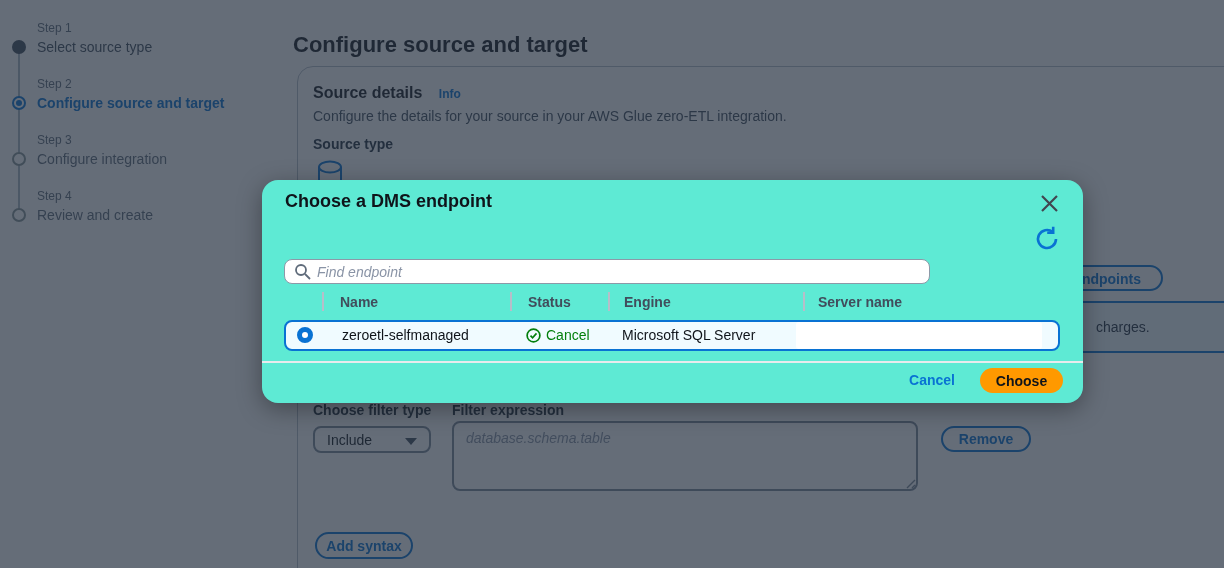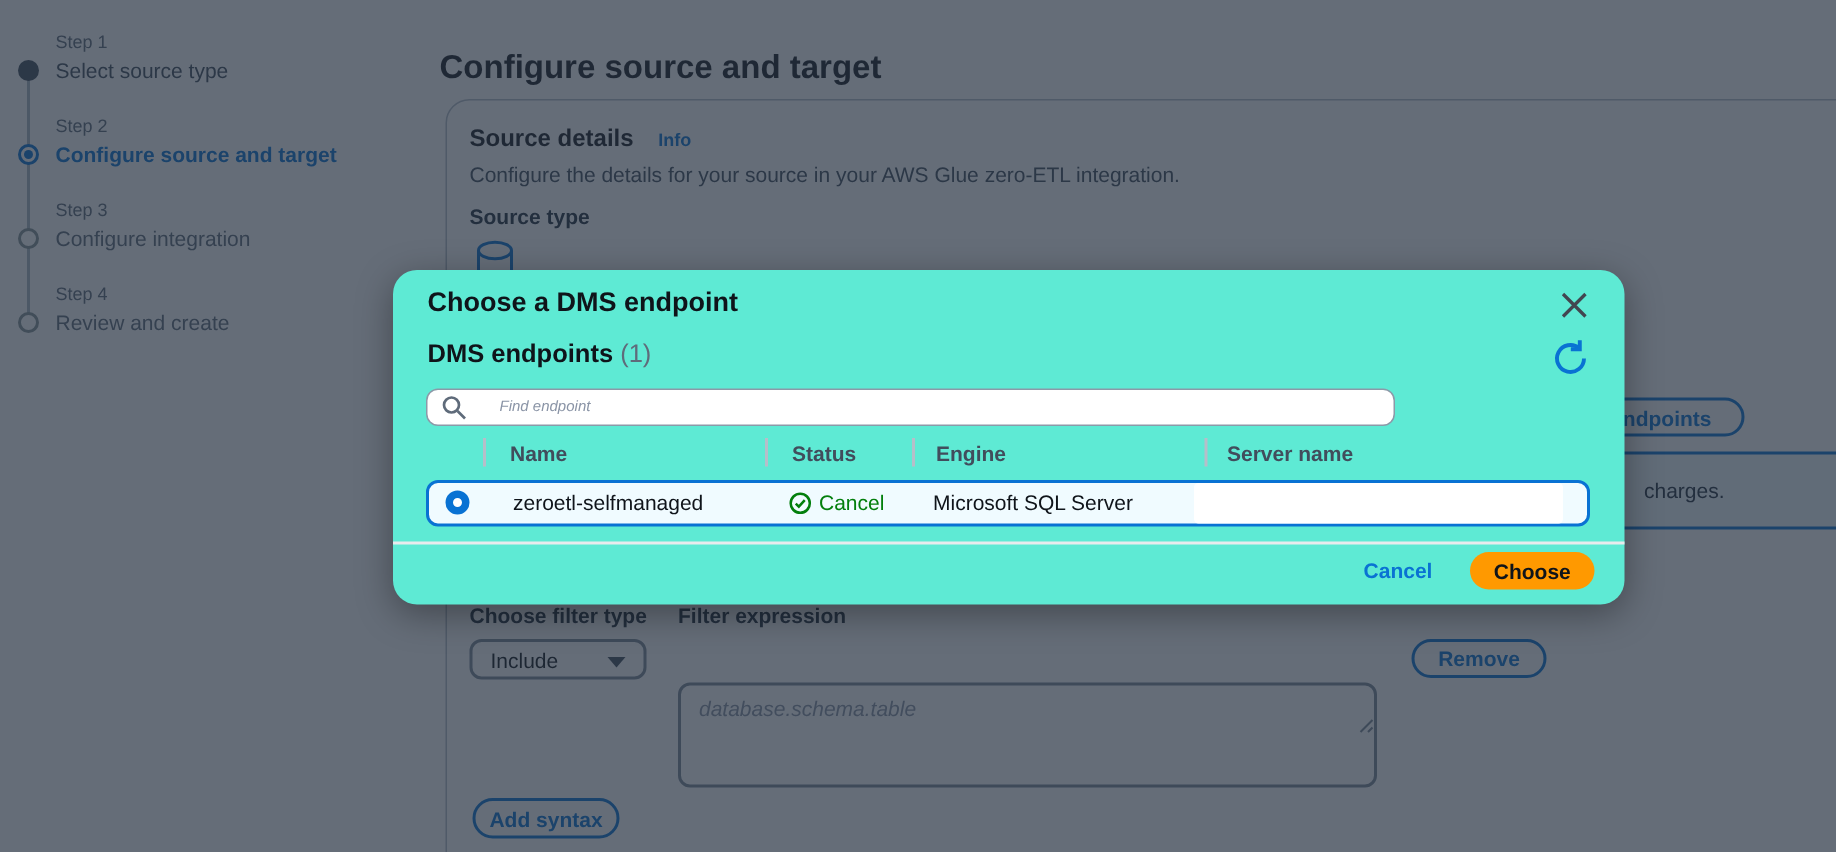--- a/index.html
+++ b/index.html
@@ -40,40 +40,40 @@
   .browse-btn span { position:absolute; right:20px; top:2px; line-height:20px; white-space:nowrap; }
 
   .charges-alert { position:absolute; left:660px; top:301px; width:700px; height:52px; border:2px solid #0972d3; border-radius:12px; background:#f1faff; }
   .charges-alert span { position:absolute; left:434px; top:9px; font-size:14px; color:#232f3e; line-height:30px; }
 
   .filter-label-type { position:absolute; left:313px; top:402px; font-size:14px; font-weight:700; color:#232f3e; }
   .filter-label-expr { position:absolute; left:452px; top:402px; font-size:14px; font-weight:700; color:#232f3e; }
   .select-box { position:absolute; left:313px; top:426px; width:118px; height:27px; border:2px solid #7d8998; border-radius:8px; background:#fff; }
   .select-box .val { position:absolute; left:12px; top:3px; font-size:14px; color:#0f141a; line-height:19px; }
   .caret { position:absolute; right:12px; top:10px; width:0; height:0; border-left:6px solid transparent; border-right:6px solid transparent; border-top:7px solid #414d5c; }
-  .filter-textarea { position:absolute; left:452px; top:421px; width:466px; height:70px; border:2px solid #7d8998; border-radius:8px; background:#fff; resize:none; font-family:"Liberation Sans", sans-serif; font-size:14px; padding:7px 12px; color:#0f141a;margin-top:34px; }
+  .filter-textarea { position:absolute; left:452px; top:421px; width:466px; height:70px; border:2px solid #7d8998; border-radius:8px; background:#fff; resize:none; font-family:"Liberation Sans", sans-serif; font-size:14px; padding:7px 12px; color:#0f141a; }
   .filter-textarea::placeholder { color:#8a94a6; font-style:italic; }
   .resize-grip { position:absolute; left:904px; top:477px; }
   .remove-btn { position:absolute; left:941px; top:426px; width:90px; height:26px; }
   .helper { position:absolute; left:452px; top:497px; font-size:13px; color:#414d5c; }
   .helper a { color:#0972d3; text-decoration:none; }
   .addfilter-btn { position:absolute; left:315px; top:532px; width:98px; height:27px; }
 
   
   .overlay { position:absolute; inset:0; background:rgba(35,47,62,0.7); z-index:5; }
 
   
   .modal { position:absolute; left:262px; top:180px; width:821px; height:223px; background:#5eead4; border-radius:16px; box-shadow:0 6px 24px rgba(0,0,0,0.35); z-index:10; }
   .modal-title { position:absolute; left:23px; top:11px; font-size:18px; font-weight:700; color:#0f141a; }
   .modal-close { position:absolute; left:775px; top:11px; width:24px; height:24px; display:flex; align-items:center; justify-content:center; cursor:pointer; background:none; border:none; }
   .list-title { position:absolute; left:23px; top:46px; font-size:17px; font-weight:700; color:#0f141a; }
   .list-count { font-weight:400; color:#5f6b7a; }
   .refresh-btn { position:absolute; left:771px; top:45px; width:28px; height:28px; background:none; border:none; cursor:pointer; padding:0; }
   .search-wrap { position:absolute; left:22px; top:79px; width:646px; height:25px; }
-  .search-wrap input { width:100%; height:100%; border:1.5px solid #8c99a8; border-radius:8px; padding:0 10px 0 48px; font-family:"Liberation Sans", sans-serif; font-size:10px; color:#0f141a; outline:none; }
+  .search-wrap input { width:100%; height:100%; border:1.5px solid #8c99a8; border-radius:8px; padding:0 10px 0 32px; font-family:"Liberation Sans", sans-serif; font-size:14px; color:#0f141a; outline:none; }
   .search-wrap input::placeholder { color:#8a94a6; font-style:italic; }
   .search-icon { position:absolute; left:10px; top:4px; }
 
   .th { position:absolute; top:112px; font-size:14px; font-weight:700; color:#414d5c; line-height:20px; }
   .col-div { position:absolute; top:112px; width:2px; height:19px; background:#b6bec9; }
 
   .endpoint-row { position:absolute; left:22px; top:140px; width:776px; height:31px; background:#f0fbff; border:2px solid #0972d3; border-radius:8px; cursor:pointer; }
   .radio { position:absolute; left:11px; top:5px; width:16px; height:16px; border-radius:50%; background:#fff; border:5px solid #0972d3; }
   .cell { position:absolute; top:0; font-size:14px; color:#0f141a; line-height:27px; white-space:nowrap; }
   .status-icon { position:absolute; left:240px; top:6px; }
@@ -167,24 +167,20 @@
   <div class="modal">
 
     <div class="modal-title">Choose a DMS endpoint</div>
 
     <button class="modal-close">
       <svg width="19" height="19" viewBox="0 0 19 19">
         <path d="M2 2 L17 17 M17 2 L2 17" stroke="#424650" stroke-width="2.2" fill="none"></path>
       </svg>
     </button>
 
-    <div class="list-title">
-      <span>DMS endpoints</span>
-      <span class="list-count">(1)</span>
-    </div>
 
     <button class="refresh-btn">
       <svg width="28" height="28" viewBox="0 0 28 28">
         <path d="M23 14 a9 9 0 1 1 -3.2 -6.9" fill="none" stroke="#0972d3" stroke-width="2.6"></path>
         <path d="M20.2 1.8 v6 h-6" fill="none" stroke="#0972d3" stroke-width="2.6"></path>
       </svg>
     </button>
 
     <div class="search-wrap">
       <svg class="search-icon" width="17" height="17" viewBox="0 0 17 17">

